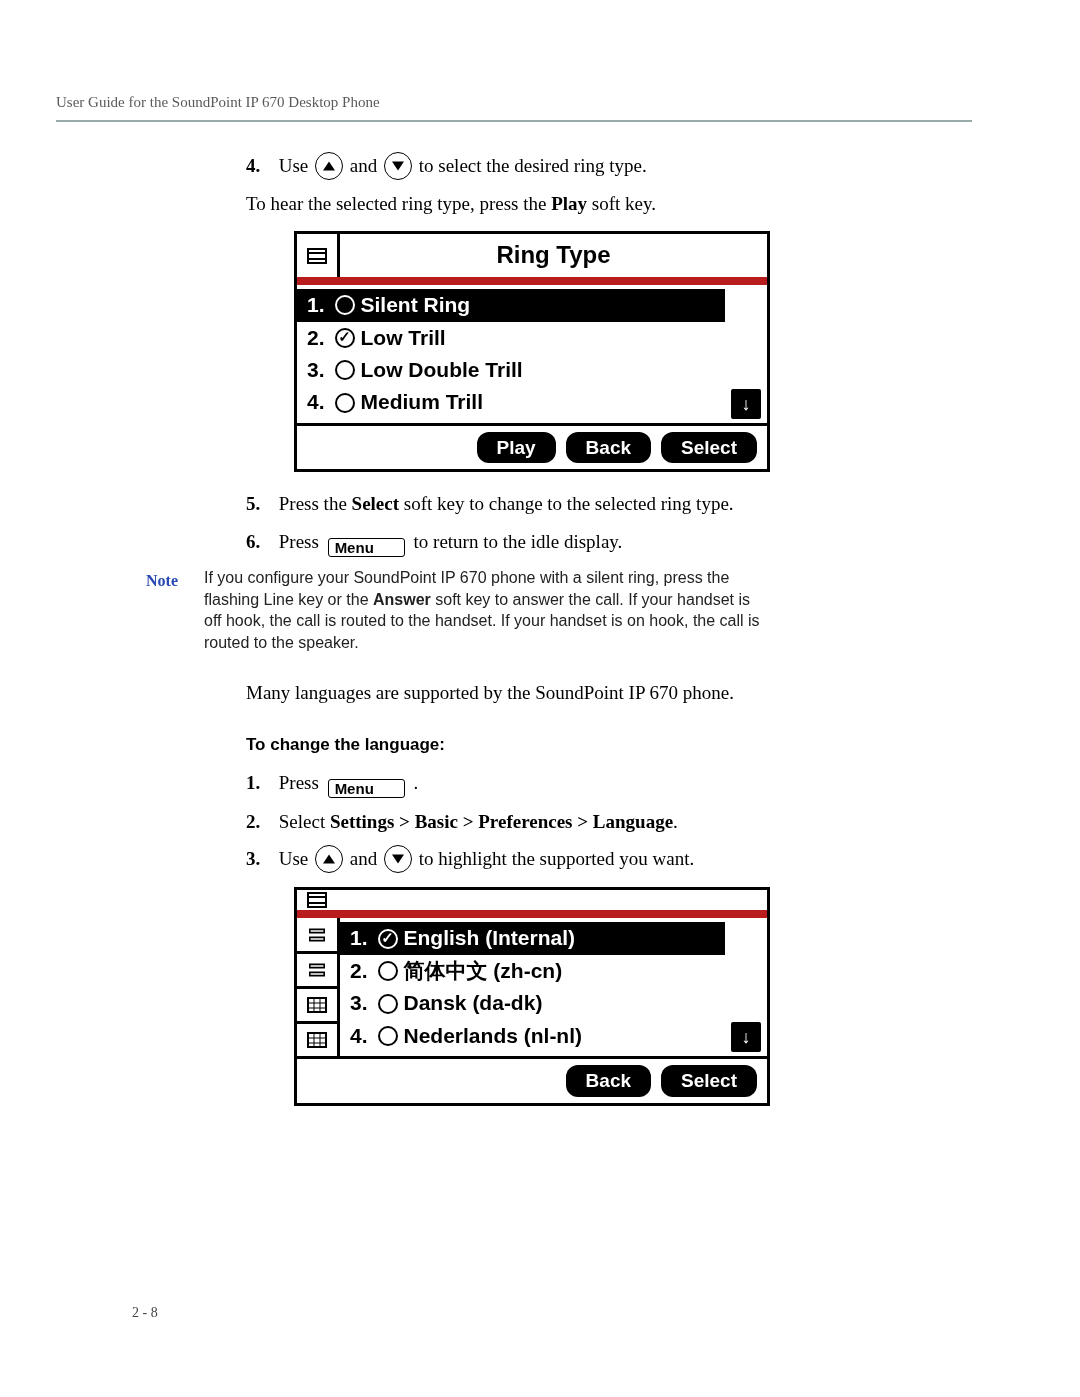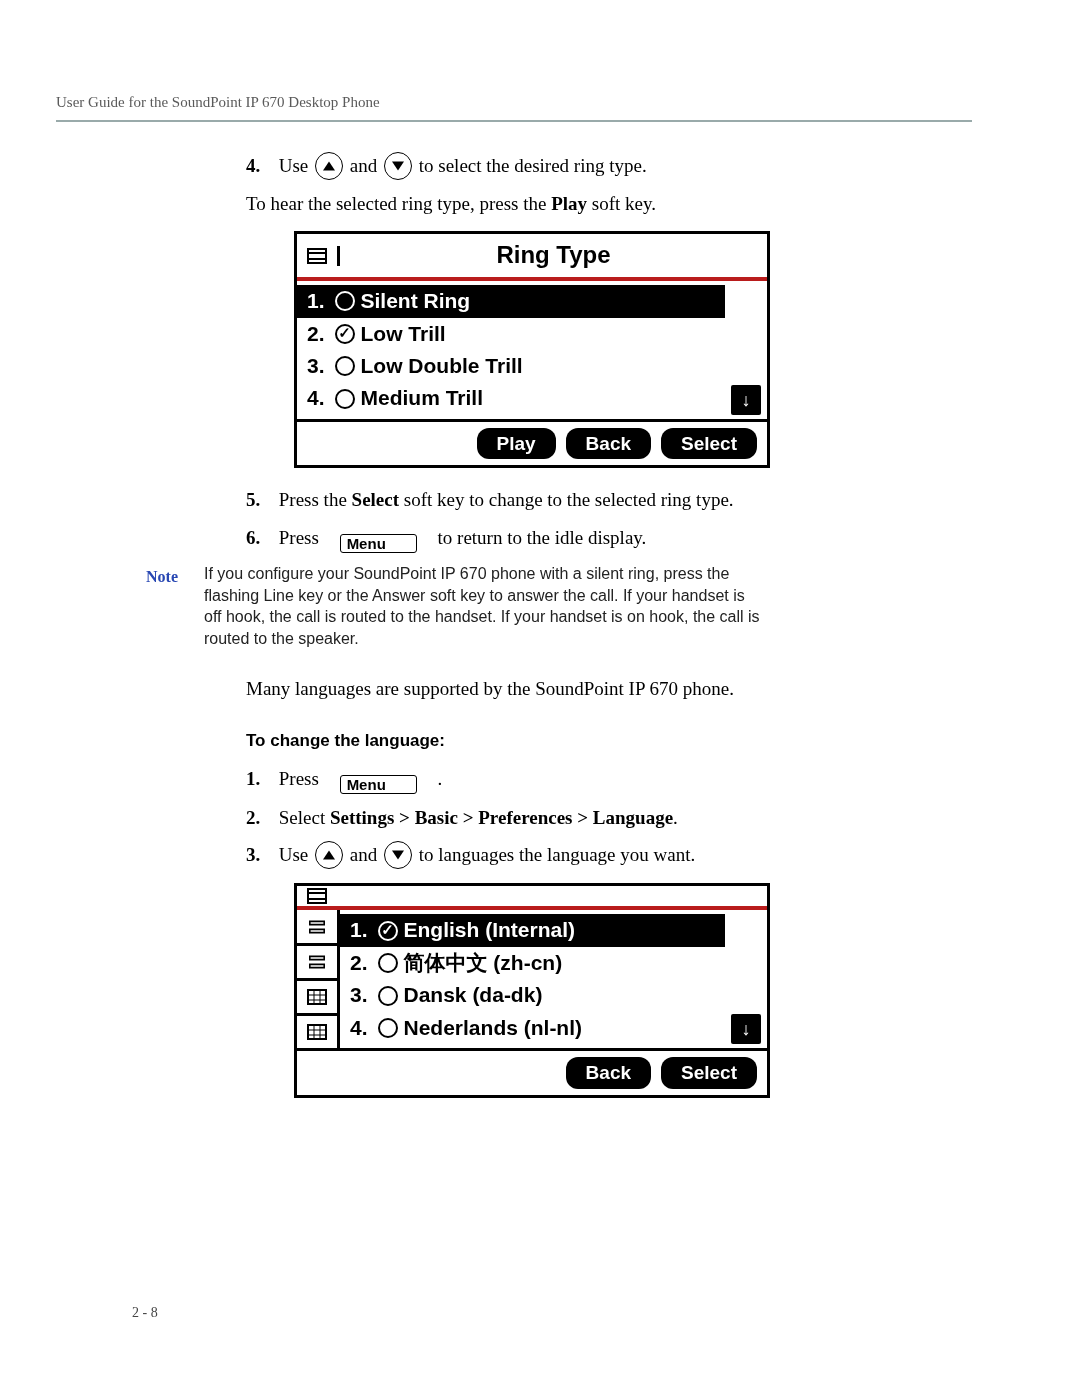--- a/index.html
+++ b/index.html
@@ -36,31 +36,31 @@
   }
   .tri-up,.tri-down{
     position:absolute;left:50%;top:50%;transform:translate(-50%,-50%);
     width:0;height:0;border-left:6px solid transparent;border-right:6px solid transparent;
   }
   .tri-up{border-bottom:9px solid #000;}
   .tri-down{border-top:9px solid #000;}
   .menu-key{
     display:inline-block;border:1.6px solid #000;border-radius:3px;
     padding:0 30px 0 6px;font:bold 15px Arial,Helvetica,sans-serif;
-    vertical-align:-5px;margin:0 16px;
+    vertical-align:-5px;margin:0 4px;
   }
 
   
   .lcd-wrap{margin:14px 0 18px 48px;}
   .lcd{
     width:470px;border:3px solid #000;background:#fff;
     font-family:Arial,Helvetica,sans-serif;
   }
   .lcd-header{
-    display:flex;border-bottom:4px solid #b91c1c;align-items:center;
+    display:flex;border-bottom:8px solid #b91c1c;
   }
   .lcd-side-icon{
     width:40px;border-right:3px solid #000;display:flex;align-items:center;justify-content:center;
     font-size:22px;font-weight:bold;
   }
   .lcd-side-icon svg{width:24px;height:20px;}
   .lcd-title{flex:1;text-align:center;font-size:24px;font-weight:bold;padding:4px 0;}
   .lcd-body{display:flex;}
   .lcd-leftcol{width:40px;border-right:3px solid #000;display:flex;flex-direction:column;}
   .lcd-leftcol .cell{flex:1;border-bottom:3px solid #000;display:flex;align-items:center;justify-content:center;}
@@ -87,21 +87,21 @@
   .lcd-softkeys{
     display:flex;justify-content:flex-end;gap:10px;padding:6px 10px;border-top:3px solid #000;
   }
   .softkey{
     background:#000;color:#fff;border-radius:12px;padding:2px 20px;font-size:19px;font-weight:bold;
   }
 
   .note-row{display:flex;gap:26px;margin:8px 0 26px 90px;}
   .note-label{color:var(--blue);font-weight:bold;font-size:16px;flex:0 0 auto;padding-top:2px;}
   .note-text{font:16px/1.35 Arial,Helvetica,sans-serif;color:#222;max-width:560px;}
-  .note-text b{font-weight:normal;}
+  .note-text b{font-weight:bold;}
 
   h2.section{
     color:var(--blue);
     font:700 30px/1 "Arial Narrow",Arial,Helvetica,sans-serif;
     letter-spacing:.3px;
     margin:28px 0 18px 0;
   }
   .subhead{font:bold 17px Arial,Helvetica,sans-serif;margin:28px 0 14px 0;}
   .footer{position:absolute;left:132px;bottom:74px;font-size:14px;color:#444;}
 </style>
@@ -209,21 +209,21 @@
       <span class="num">2.</span>
       <span>Select </span><b>Settings &gt; Basic &gt; Preferences &gt; Language</b><span>.</span>
     </p>
 
     <p class="numline">
       <span class="num">3.</span>
       <span>Use </span>
       <span class="key-circle"><span class="tri-up"></span></span>
       <span> and </span>
       <span class="key-circle"><span class="tri-down"></span></span>
-      <span> to languages the language you want.</span>
+      <span> to highlight the supported you want.</span>
     </p>
 
     <div class="lcd-wrap">
       <div class="lcd">
         <div class="lcd-header">
           <div class="lcd-side-icon" style="border-right:0">
             <svg viewBox="0 0 24 20">
                 <path d="M3 3 h18 v4 h-18 z M3 13 h18 v4 h-18 z" fill="none" stroke="#000" stroke-width="2"></path>
                 <path d="M3 7 L3 13 M21 7 L21 13" stroke="#000" stroke-width="2"></path>
               </svg>

